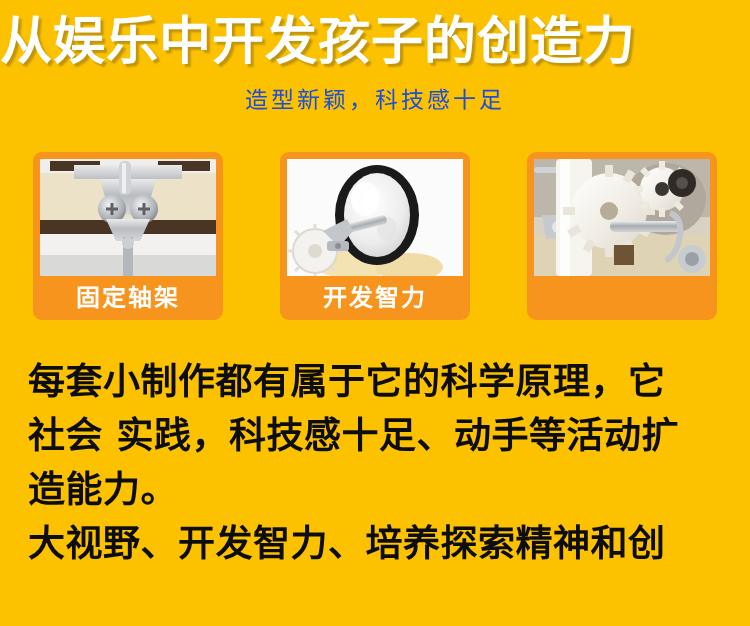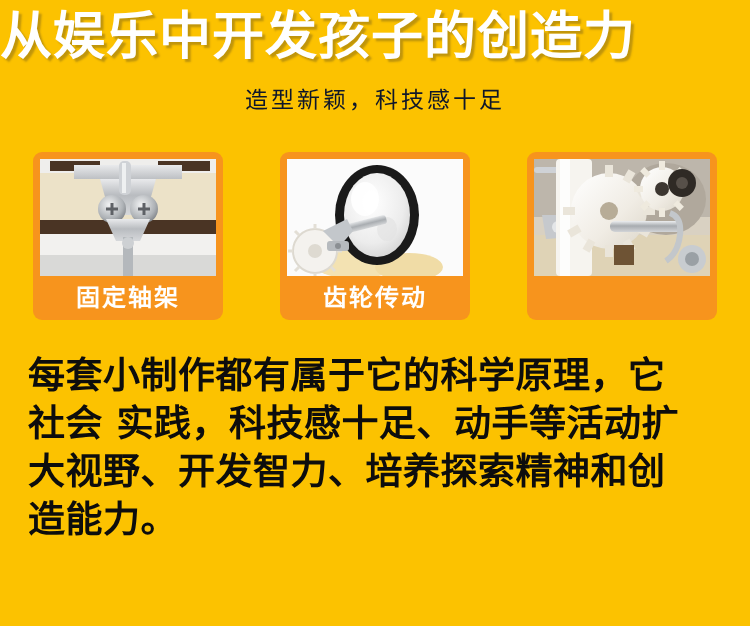--- a/index.html
+++ b/index.html
@@ -31,36 +31,36 @@
     height: 132px;
   }
 
   .main-title {
     position: absolute;
     left: 0;
     top: 10px;
     width: 634px;
     text-align: left;
     color: #ffffff;
-    font-family: Liberation Mono, monospace;
+    font-family: Liberation Sans, sans-serif;
     font-weight: bold;
     font-size: 52px;
     line-height: 62px;
     letter-spacing: 1px;
     text-shadow: 3px 3px 2px rgba(120, 95, 25, 0.45);
     white-space: nowrap;
   }
 
   .sub-title {
     position: absolute;
     left: 0;
     top: 85px;
     width: 750px;
     text-align: center;
-    color: #0f172a;
+    color: #1d4ed8;
     font-family: "DejaVu Serif", "Liberation Serif", serif;
     font-weight: normal;
     font-size: 23px;
     line-height: 30px;
     letter-spacing: 3px;
     white-space: nowrap;
   }
 
   
   .cards {
@@ -124,20 +124,21 @@
     color: #0d0d0d;
     font-family: "DejaVu Sans", "Liberation Sans", sans-serif;
     font-weight: bold;
     font-size: 37px;
     line-height: 48px;
     letter-spacing: 0.5px;
   }
   .body-copy .line {
     white-space: nowrap;
     display: block;
+    margin-top: 6px;
   }
 </style>
 </head>
 <body>
 
 <div class="page">
 
   <div class="header">
     <div class="main-title">从娱乐中开发孩子的创造力</div>
     <div class="sub-title">造型新颖，科技感十足</div>
@@ -213,21 +214,21 @@
           <ellipse cx="90" cy="56" rx="42" ry="50" fill="#1a1a1a"></ellipse>
           <ellipse cx="90" cy="56" rx="33" ry="42" fill="url(#hubG)"></ellipse>
           <ellipse cx="78" cy="40" rx="14" ry="17" fill="#ffffff" opacity="0.85"></ellipse>
           <ellipse cx="100" cy="70" rx="10" ry="12" fill="#e1e1e1" opacity="0.6"></ellipse>
           <rect x="46" y="62" width="54" height="9" rx="3" fill="url(#shaftG)" transform="rotate(-14 73 66)"></rect>
           <path d="M36 72 L60 60 L66 72 L52 88 Z" fill="#c3c7cb"></path>
           <rect x="40" y="82" width="22" height="10" rx="3" fill="#b6babe"></rect>
           <circle cx="51" cy="87" r="3" fill="#8b8f93"></circle>
         </svg>
       </div>
-      <div class="card-label">齿轮传动</div>
+      <div class="card-label">开发智力</div>
     </div>
 
     <div class="card">
       <div class="card-photo">
         <svg class="photo-svg" viewBox="0 0 176 117" preserveAspectRatio="none">
           <defs>
             <linearGradient id="gearG" x1="0" y1="0" x2="1" y2="1">
               <stop offset="0%" stop-color="#ffffff"></stop>
               <stop offset="60%" stop-color="#f0ece4"></stop>
               <stop offset="100%" stop-color="#dcd6c9"></stop>
@@ -286,17 +287,17 @@
           <rect x="80" y="86" width="20" height="20" fill="#6e5334"></rect>
         </svg>
       </div>
     </div>
 
   </div>
 
   <div class="body-copy">
     <span class="line">每套小制作都有属于它的科学原理，它</span>
     <span class="line">社会 实践，科技感十足、动手等活动扩</span>
+    <span class="line">造能力。</span>
     <span class="line">大视野、开发智力、培养探索精神和创</span>
-    <span class="line">造能力。</span>
   </div>
 
 </div>
 
 </body></html>

